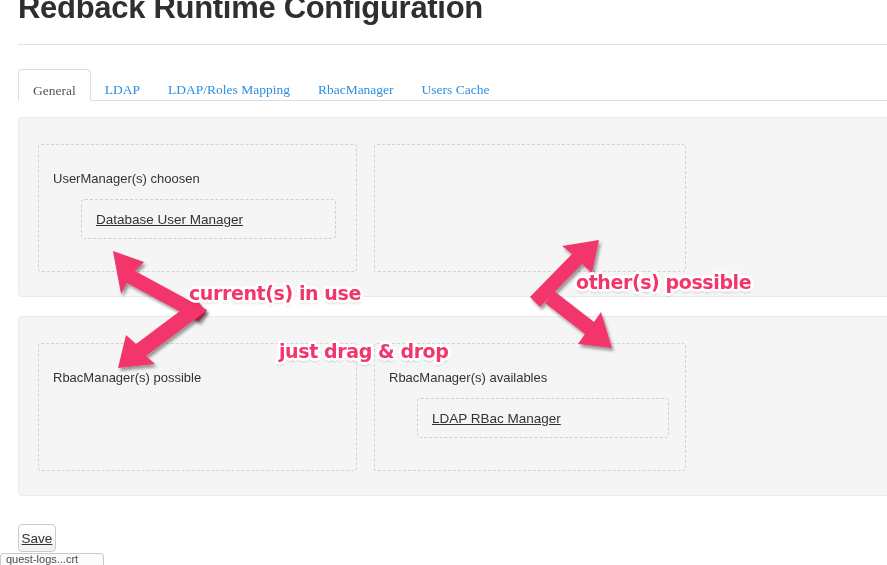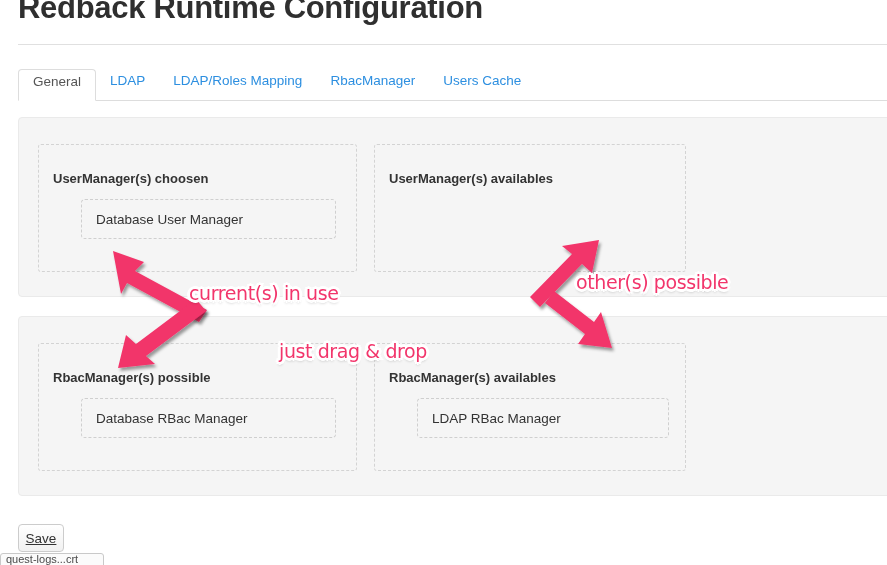--- a/index.html
+++ b/index.html
@@ -44,27 +44,28 @@
     left: 18px;
     top: 69px;
     width: 869px;
     height: 32px;
     border-bottom: 1px solid #dddddd;
     box-sizing: border-box;
   }
   .tab {
     position: relative;
     float: left;
-    padding: 4px 14px 8px 14px;
+    padding: 13px 14px 8px 14px;
     font-size: 13.5px;
     line-height: 16px;
     color: #2d8fe0;
     cursor: pointer;
     box-sizing: border-box;
     height: 32px;
+    font-family: Liberation Serif, serif;
   }
   .tab.active {
     color: #555555;
     background: #ffffff;
     border: 1px solid #dddddd;
     border-bottom: 1px solid #ffffff;
     border-radius: 4px 4px 0 0;
     margin-bottom: -1px;
     cursor: default;
   }
@@ -91,50 +92,51 @@
     box-sizing: border-box;
   }
   .zone-left  { left: 19px;  width: 319px; }
   .zone-right { left: 355px; width: 312px; }
 
   .zone-title {
     position: absolute;
     left: 14px;
     top: 26px;
     font-size: 13px;
-    font-weight: bold;
+    font-weight: normal;
     color: #333333;
     white-space: nowrap;
   }
 
   .item {
     position: absolute;
     left: 42px;
     top: 54px;
     height: 40px;
     border: 1px dashed #cfcfcf;
     border-radius: 4px;
     background: transparent;
     box-sizing: border-box;
     font-size: 13.5px;
     color: #333333;
     padding-left: 14px;
     line-height: 40px;
     white-space: nowrap;
     cursor: move;
+    text-decoration: underline;
   }
   .zone-left  .item { width: 255px; }
   .zone-right .item { width: 252px; }
 
   
   .save-btn {
     position: absolute;
     left: 18px;
     top: 524px;
-    width: 46px;
+    width: 38px;
     height: 28px;
     border: 1px solid #cccccc;
     border-radius: 4px;
     background: linear-gradient(to bottom, #ffffff 0%, #f1f1f1 100%);
     font-family: "Liberation Sans", sans-serif;
     font-size: 13.5px;
     color: #333333;
     cursor: pointer;
     padding: 0;
     text-decoration: underline;
@@ -162,21 +164,21 @@
   
   .overlay {
     position: absolute;
     left: 0; top: 0;
     width: 887px; height: 565px;
     pointer-events: none;
   }
   .anno-text {
     position: absolute;
     font-family: "DejaVu Sans", sans-serif;
-    font-weight: normal;
+    font-weight: bold;
     font-size: 19px;
     letter-spacing: -0.4px;
     color: #f2356b;
     white-space: nowrap;
     -webkit-text-stroke: 4px #ffffff;
     paint-order: stroke fill;
     text-shadow:
       -1px -1px 0 #fff,  1px -1px 0 #fff,
       -1px  1px 0 #fff,  1px  1px 0 #fff,
       -3px  0   0 #fff,  3px  0   0 #fff,
@@ -202,28 +204,26 @@
   <div class="tab">RbacManager</div>
   <div class="tab">Users Cache</div>
 </div>
 
 <div class="panel" id="panel-user">
   <div class="zone zone-left">
     <div class="zone-title">UserManager(s) choosen</div>
     <div class="item">Database User Manager</div>
   </div>
   <div class="zone zone-right">
-    <div class="zone-title">UserManager(s) availables</div>
   </div>
 </div>
 
 <div class="panel" id="panel-rbac">
   <div class="zone zone-left">
     <div class="zone-title">RbacManager(s) possible</div>
-    <div class="item">Database RBac Manager</div>
   </div>
   <div class="zone zone-right">
     <div class="zone-title">RbacManager(s) availables</div>
     <div class="item">LDAP RBac Manager</div>
   </div>
 </div>
 
 <button class="save-btn">Save</button>
 
 <div class="download-chip">quest-logs...crt</div>

